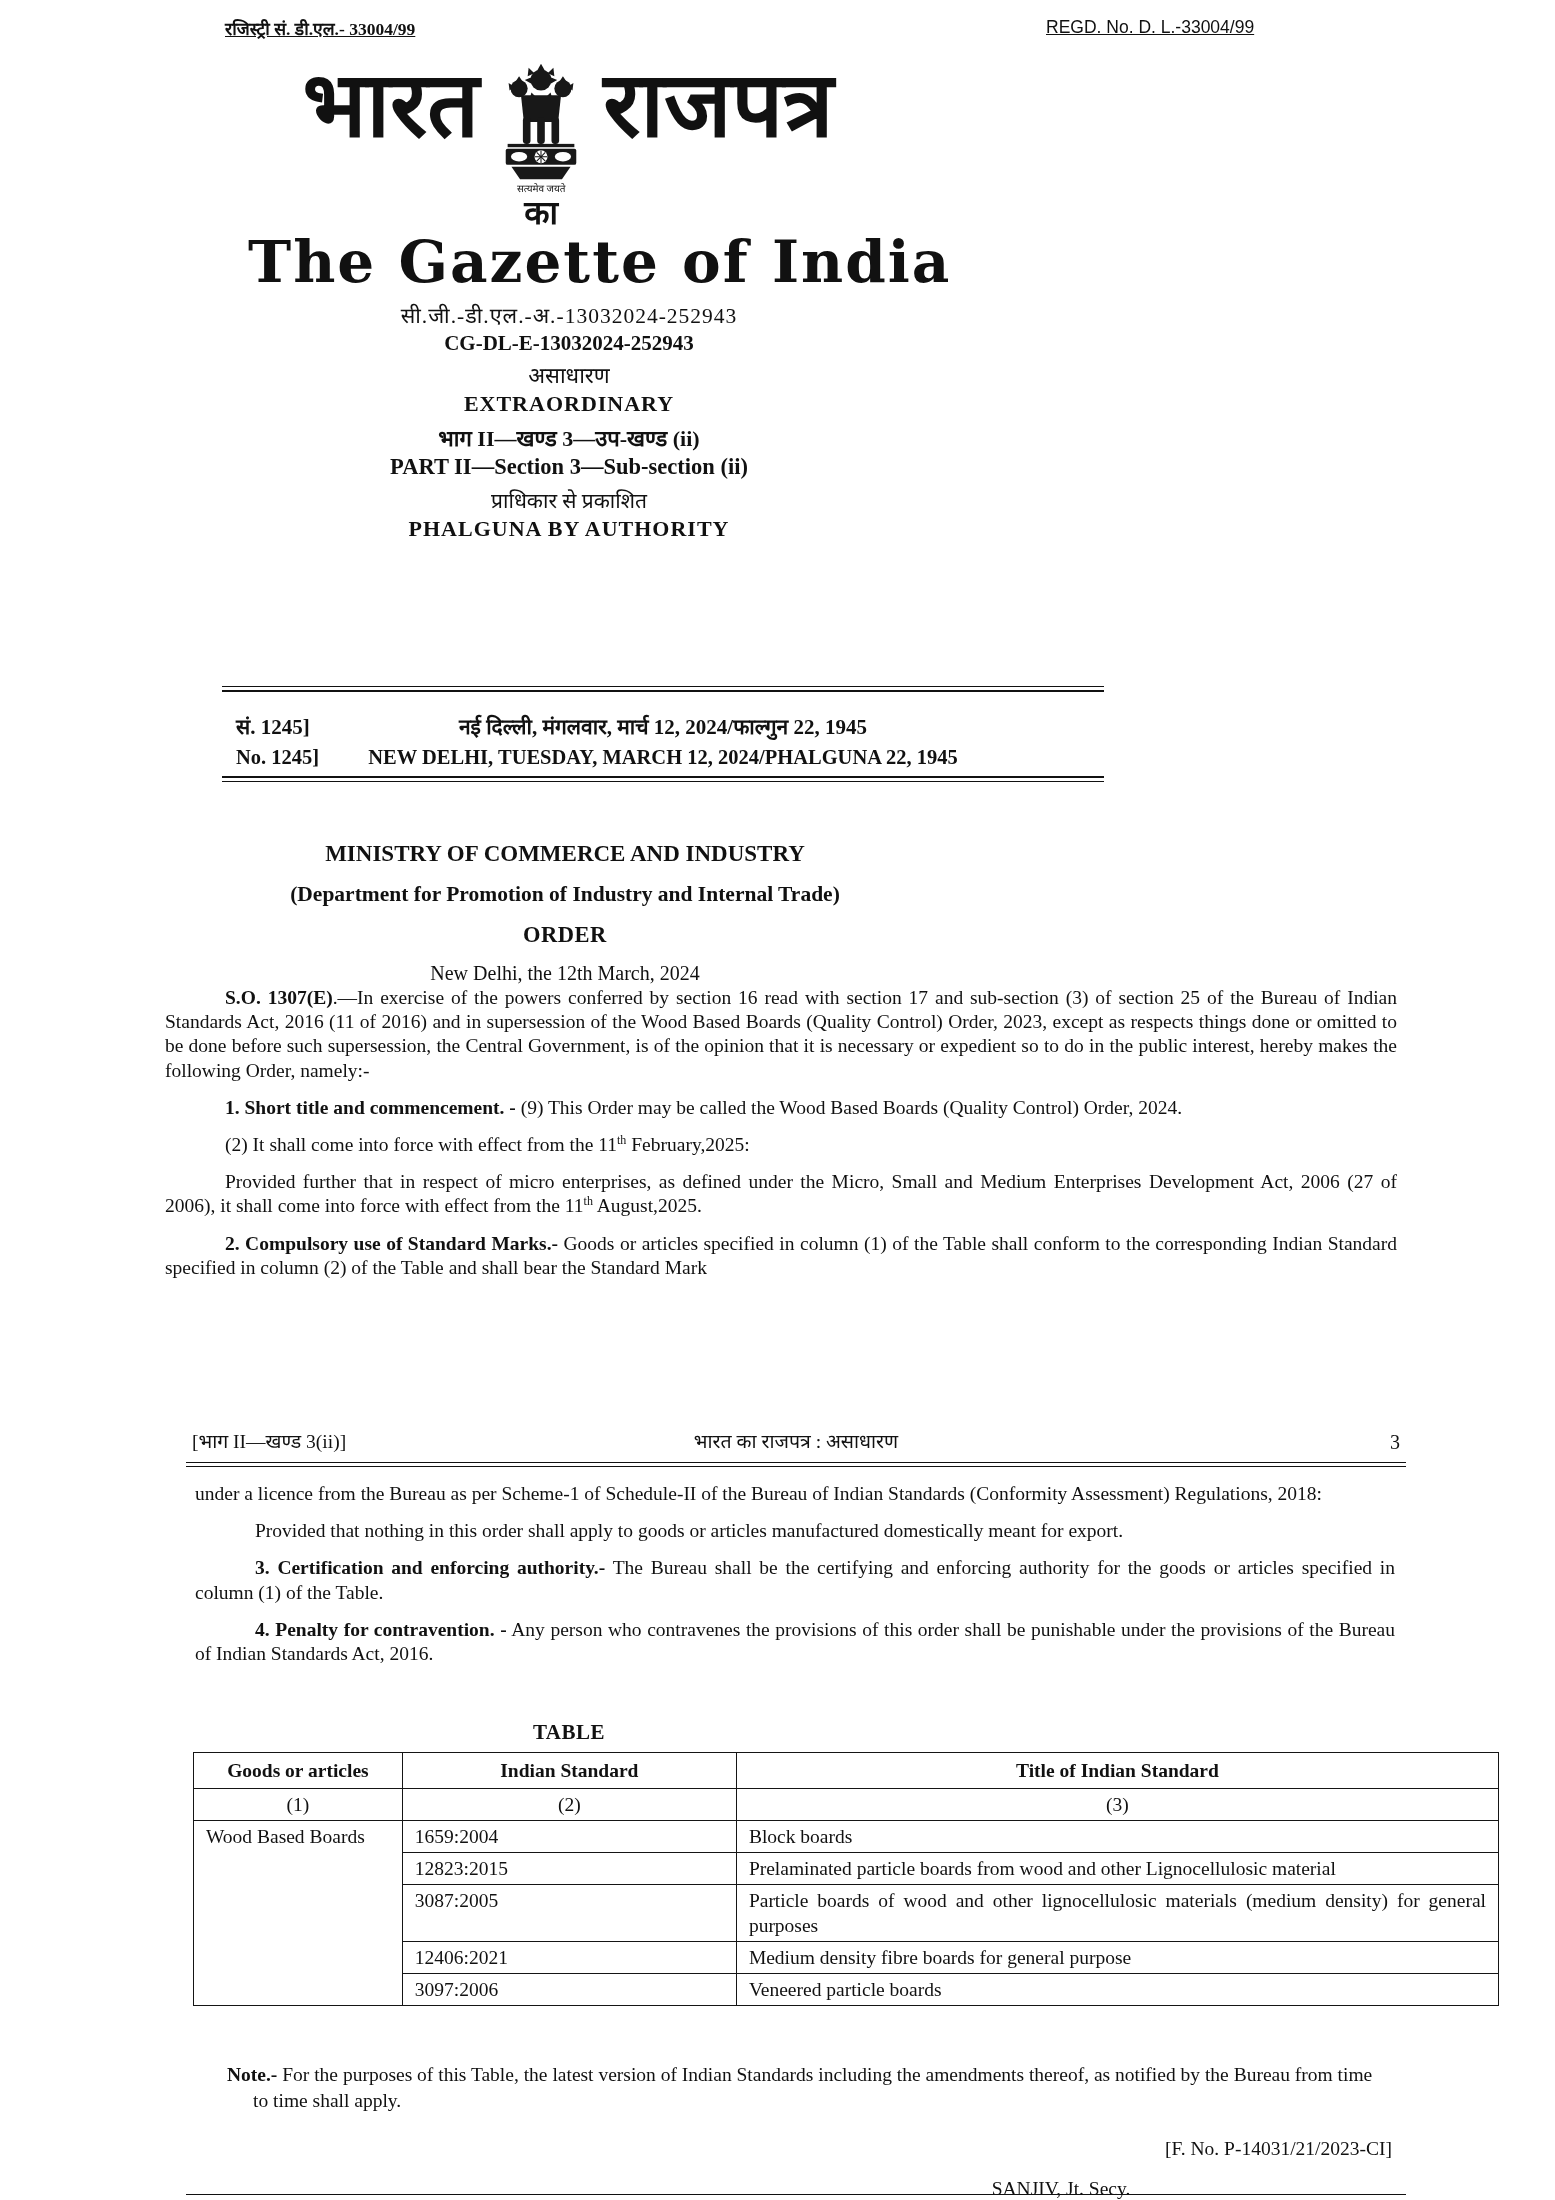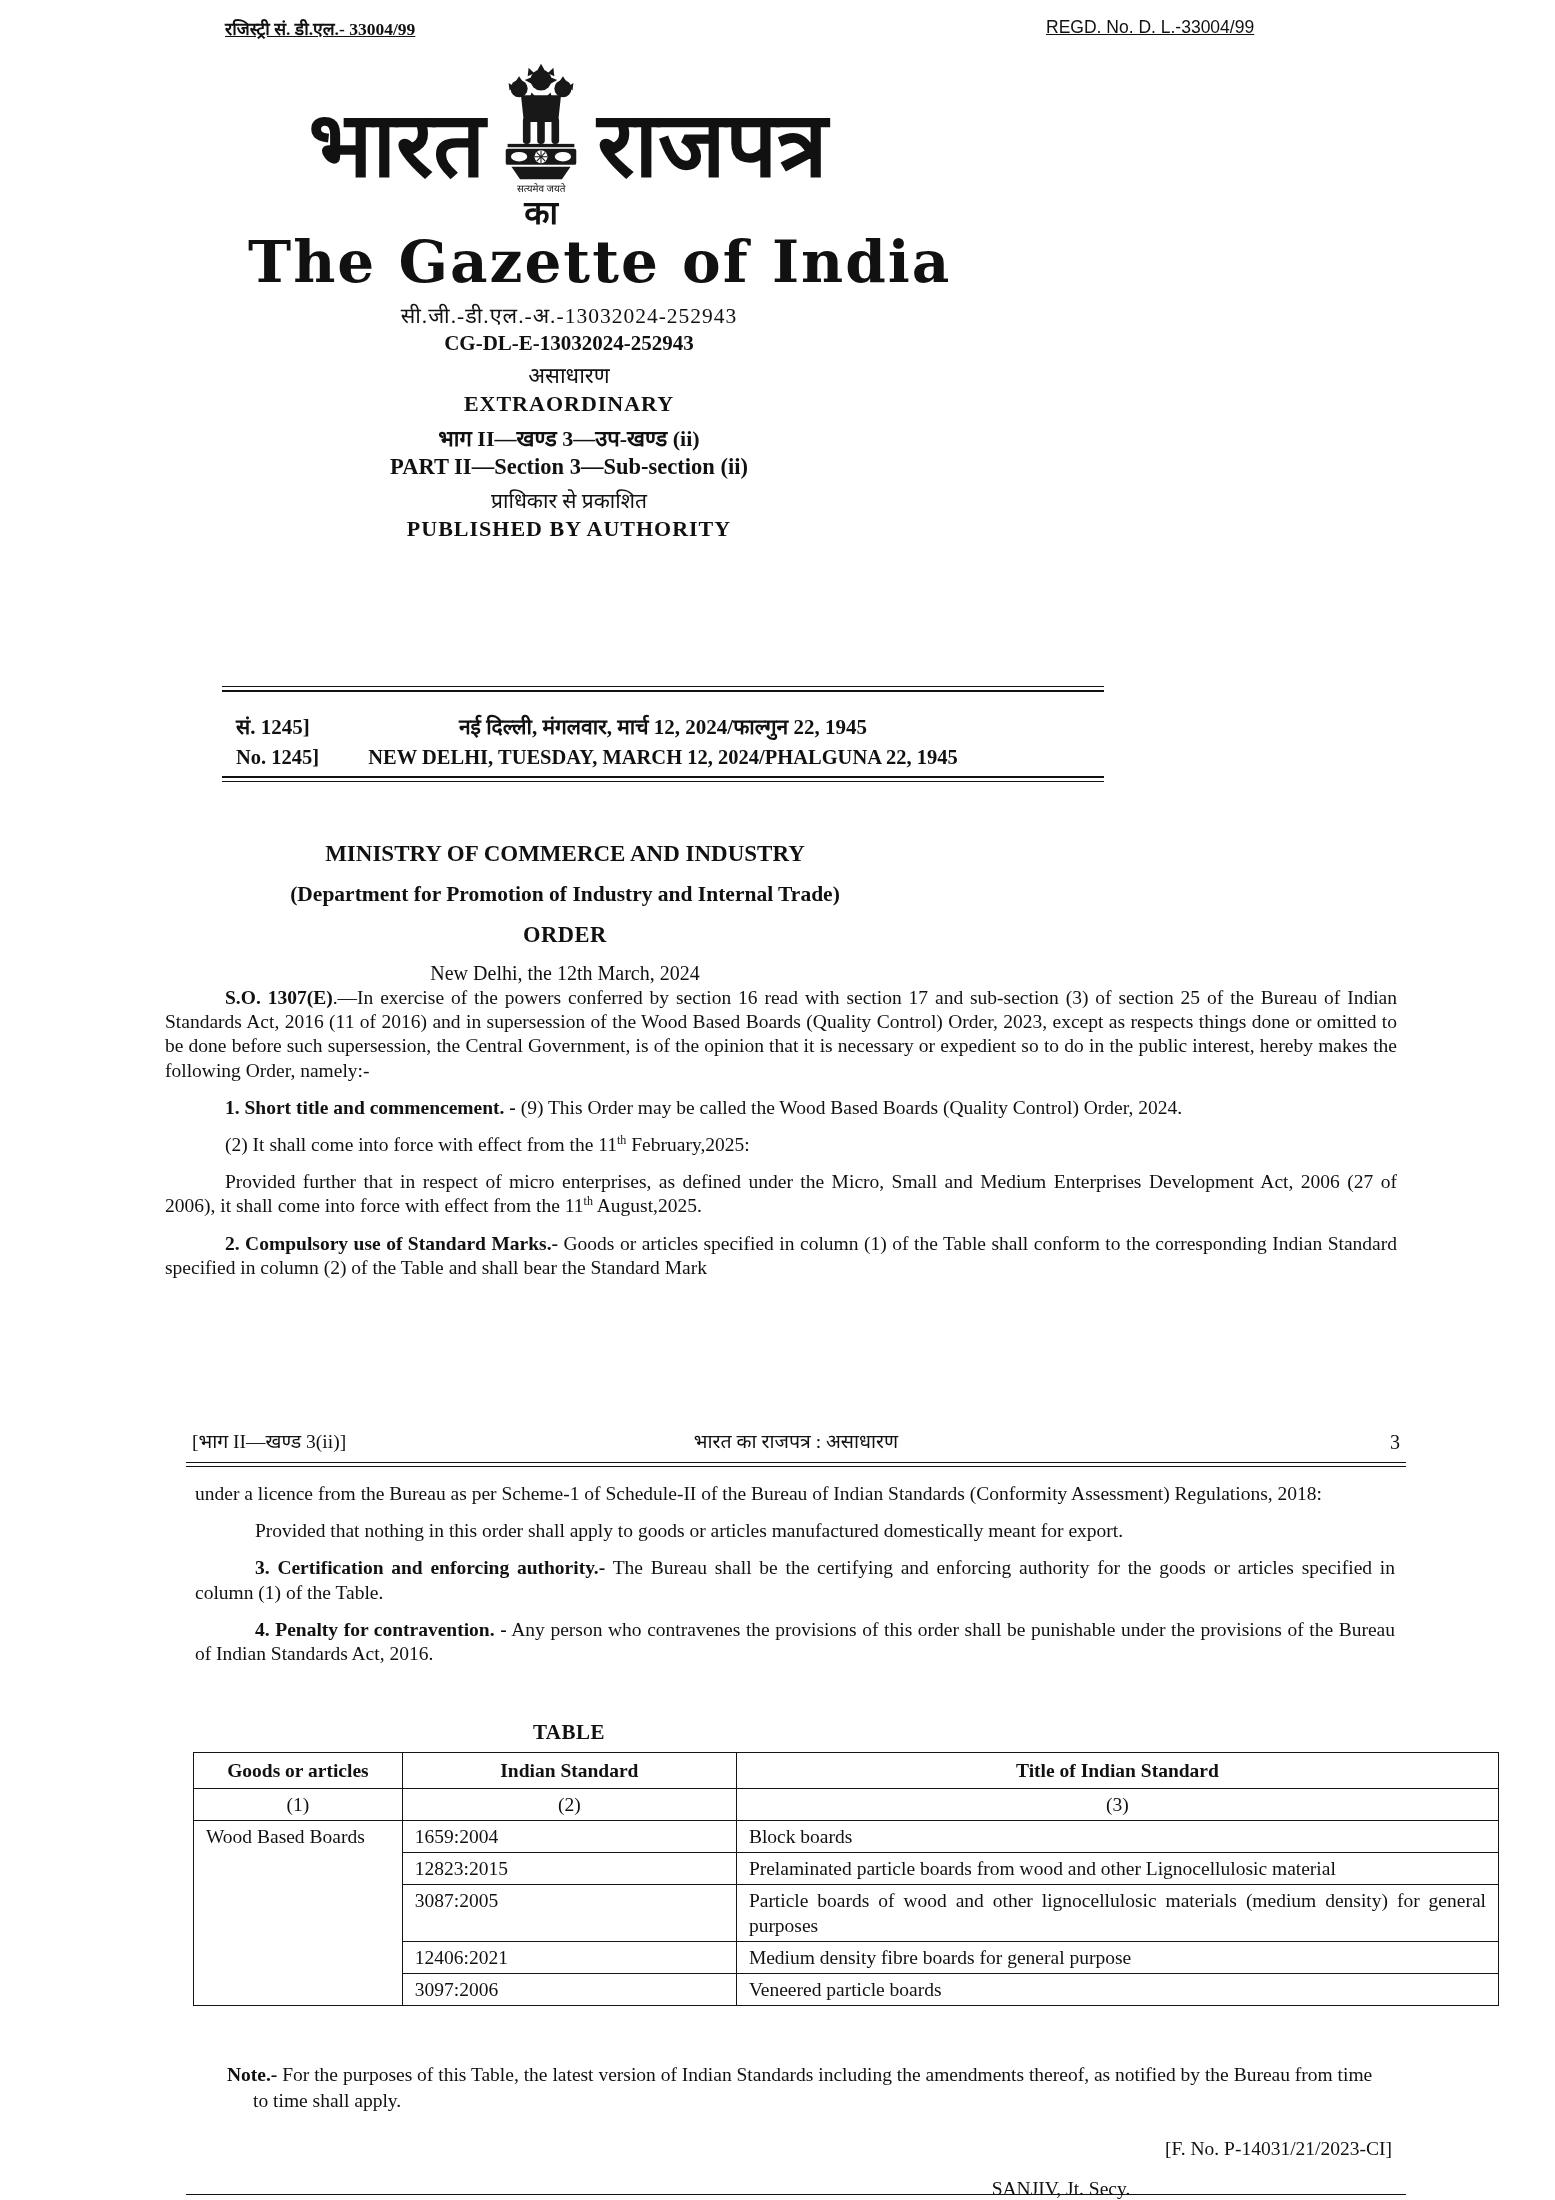--- a/index.html
+++ b/index.html
@@ -14,21 +14,21 @@
   .b{font-weight:bold;}
   .ul{text-decoration:underline;}
   sup{font-size:12px;line-height:0;vertical-align:super;}
 
   
   #reg-left{top:16px;left:225px;font-size:17.5px;font-weight:bold;}
   #reg-right{top:17px;left:1046px;font-size:17.5px;font-family:"Liberation Sans","DejaVu Sans",sans-serif;}
 
   
   #masthead{top:60px;left:248px;width:640px;}
-  .mast-row{display:flex;justify-content:center;align-items:center;}
+  .mast-row{display:flex;justify-content:center;align-items:flex-start;gap:6px;}
   .mast-big{font-size:91px;line-height:1;font-weight:bold;white-space:nowrap;}
   .emblem-col{width:112px;display:flex;flex-direction:column;align-items:center;}
   .motto{font-size:10px;line-height:13px;white-space:nowrap;}
   .mast-ka{font-size:33px;line-height:36px;font-weight:bold;}
   .gazette-en{font-size:58px;line-height:62px;font-weight:bold;letter-spacing:2px;white-space:nowrap;text-align:center;font-family:"DejaVu Serif",serif;}
 
   #cg-block{top:303px;left:169px;width:800px;text-align:center;}
   .cg-hi{font-size:21.5px;line-height:27px;letter-spacing:1px;}
   .cg-en{font-size:21px;line-height:27px;font-weight:bold;}
 
@@ -141,21 +141,21 @@
     <div class="cg-hi">सी.जी.-डी.एल.-अ.-13032024-252943</div>
     <div class="cg-en">CG-DL-E-13032024-252943</div>
   </div>
 
   <div class="abs" id="extra-block">
     <div class="x-hi">असाधारण</div>
     <div class="x-en">EXTRAORDINARY</div>
     <div class="x-part-hi">भाग II—खण्ड 3—उप-खण्ड (ii)</div>
     <div class="x-part-en">PART II—Section 3—Sub-section (ii)</div>
     <div class="x-auth-hi">प्राधिकार से प्रकाशित</div>
-    <div class="x-auth-en">PUBLISHED BY AUTHORITY</div>
+    <div class="x-auth-en">PHALGUNA BY AUTHORITY</div>
   </div>
 
   <div class="abs" id="issue-bar">
     <div class="dr-a"></div>
     <div class="issue-row hi">
       <span class="issue-num">सं.  1245]</span>
       <span>नई दिल्ली, मंगलवार, मार्च 12, 2024/फाल्गुन 22, 1945</span>
     </div>
     <div class="issue-row en">
       <span class="issue-num">No. 1245]</span>

